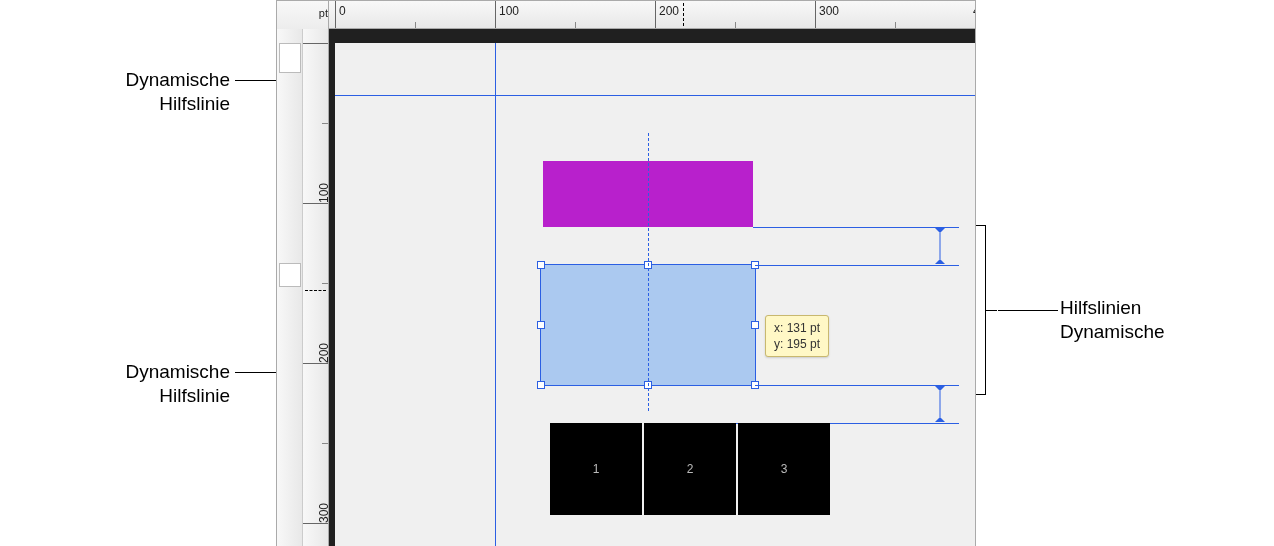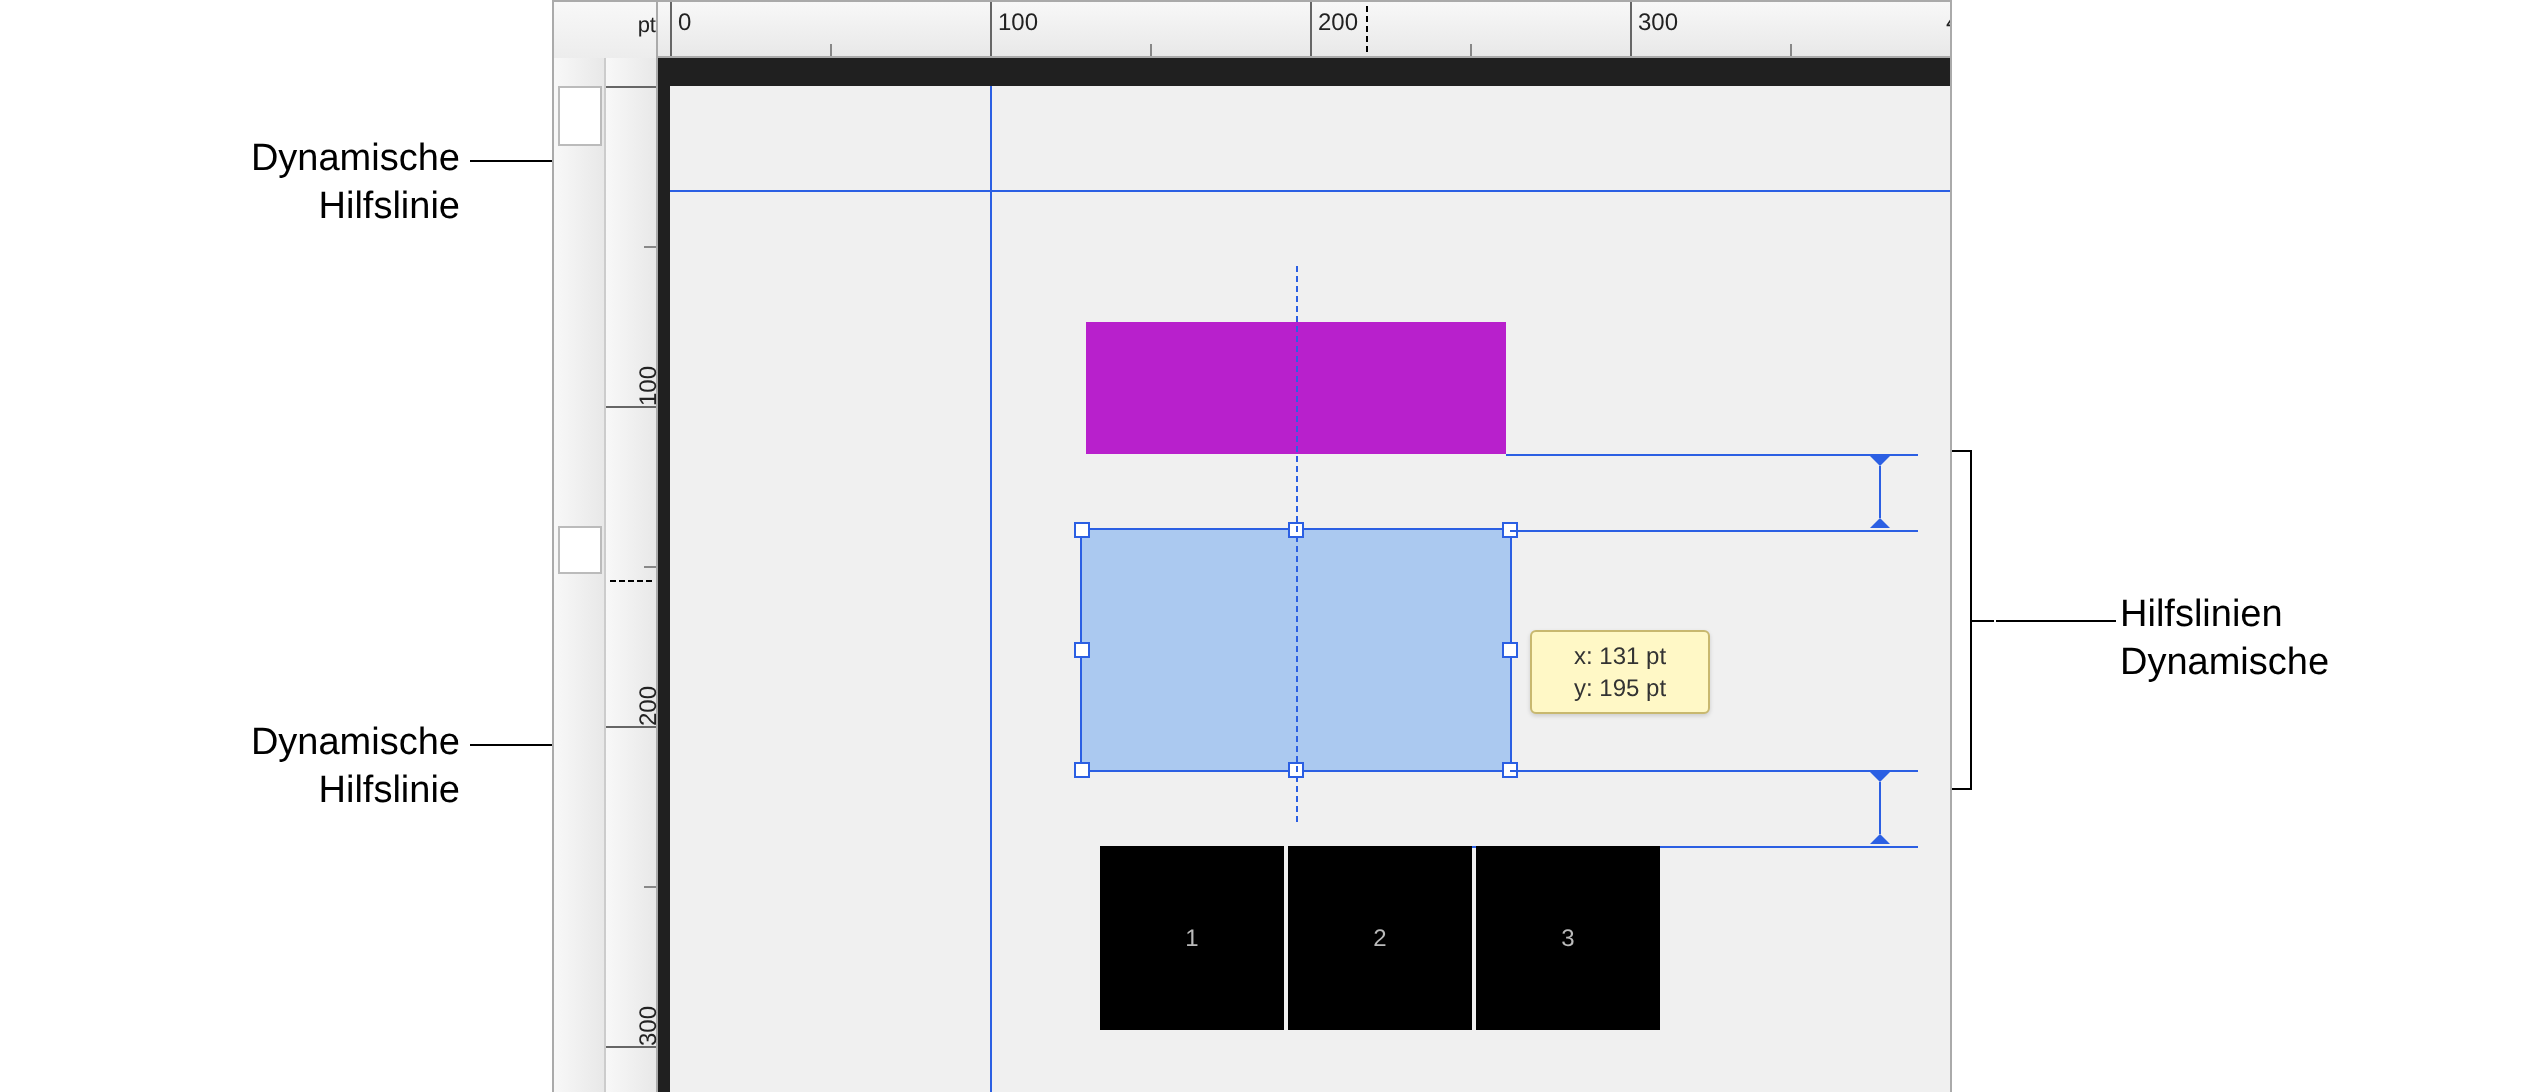--- a/index.html
+++ b/index.html
@@ -214,21 +214,21 @@
     align-items:center; justify-content:center;
   }
 
   .coord-tooltip {
     position:absolute;
     background:#fff8c6;
     border:1px solid #c8b86f;
     border-radius:3px;
     font-size:12px;
     color:#333;
-    padding:4px 21px;
+    padding:4px 8px;
     line-height:1.35;
     box-shadow: 0 1px 2px rgba(0,0,0,.15);
     white-space:nowrap;
   }
 </style>
 </head>
 <body>
 
 <div class="diagram">
 

